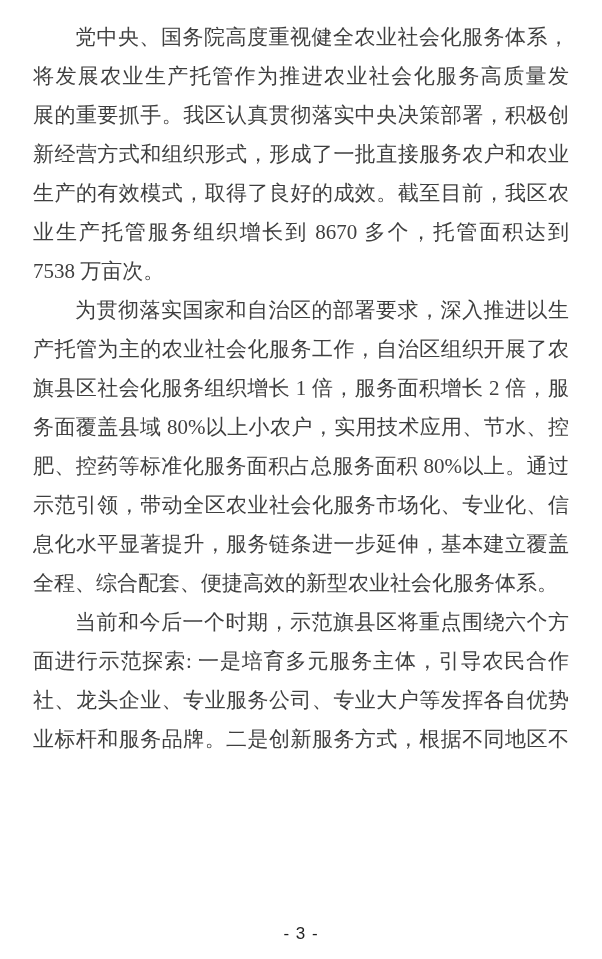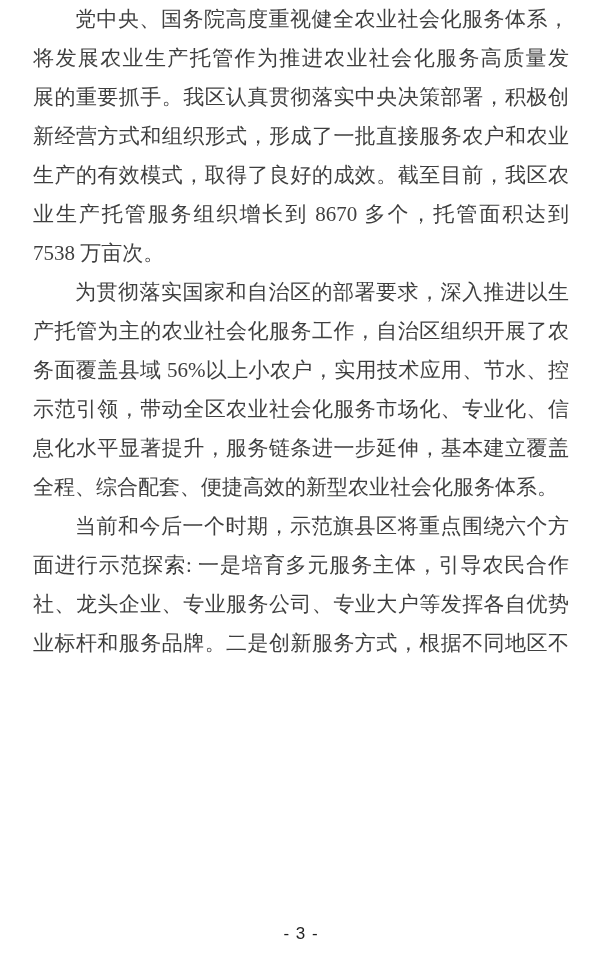--- a/index.html
+++ b/index.html
@@ -10,21 +10,21 @@
     width: 602px;
     height: 959px;
     background: #ffffff;
     position: relative;
     overflow: hidden;
     font-family: "Liberation Serif", serif;
   }
   .doc-body {
     position: absolute;
     left: 33px;
-    top: 0;
+    top: 18px;
     width: 536px;
     color: #3f3f3f;
     font-size: 21px;
     line-height: 39px;
   }
   .paragraph {
     margin: 0;
     padding: 0;
   }
   .line {
@@ -61,21 +61,23 @@
         <div class="line">将发展农业生产托管作为推进农业社会化服务高质量发</div>
         <div class="line">展的重要抓手。我区认真贯彻落实中央决策部署，积极创</div>
         <div class="line">新经营方式和组织形式，形成了一批直接服务农户和农业</div>
         <div class="line">生产的有效模式，取得了良好的成效。截至目前，我区农</div>
         <div class="line">业生产托管服务组织增长到 8670 多个，托管面积达到</div>
         <div class="line end">7538 万亩次。</div>
       </div>
       <div class="paragraph">
         <div class="line indent">为贯彻落实国家和自治区的部署要求，深入推进以生</div>
         <div class="line">产托管为主的农业社会化服务工作，自治区组织开展了农</div>
-        <div class="line">务面覆盖县域 56%以上小农户，实用技术应用、节水、控</div>
+        <div class="line">旗县区社会化服务组织增长 1 倍，服务面积增长 2 倍，服</div>
+        <div class="line">务面覆盖县域 80%以上小农户，实用技术应用、节水、控</div>
+        <div class="line">肥、控药等标准化服务面积占总服务面积 80%以上。通过</div>
         <div class="line">示范引领，带动全区农业社会化服务市场化、专业化、信</div>
         <div class="line">息化水平显著提升，服务链条进一步延伸，基本建立覆盖</div>
         <div class="line end">全程、综合配套、便捷高效的新型农业社会化服务体系。</div>
       </div>
       <div class="paragraph">
         <div class="line indent">当前和今后一个时期，示范旗县区将重点围绕六个方</div>
         <div class="line">面进行示范探索: 一是培育多元服务主体，引导农民合作</div>
         <div class="line">社、龙头企业、专业服务公司、专业大户等发挥各自优势</div>
         <div class="line">业标杆和服务品牌。二是创新服务方式，根据不同地区不</div>
       </div>

